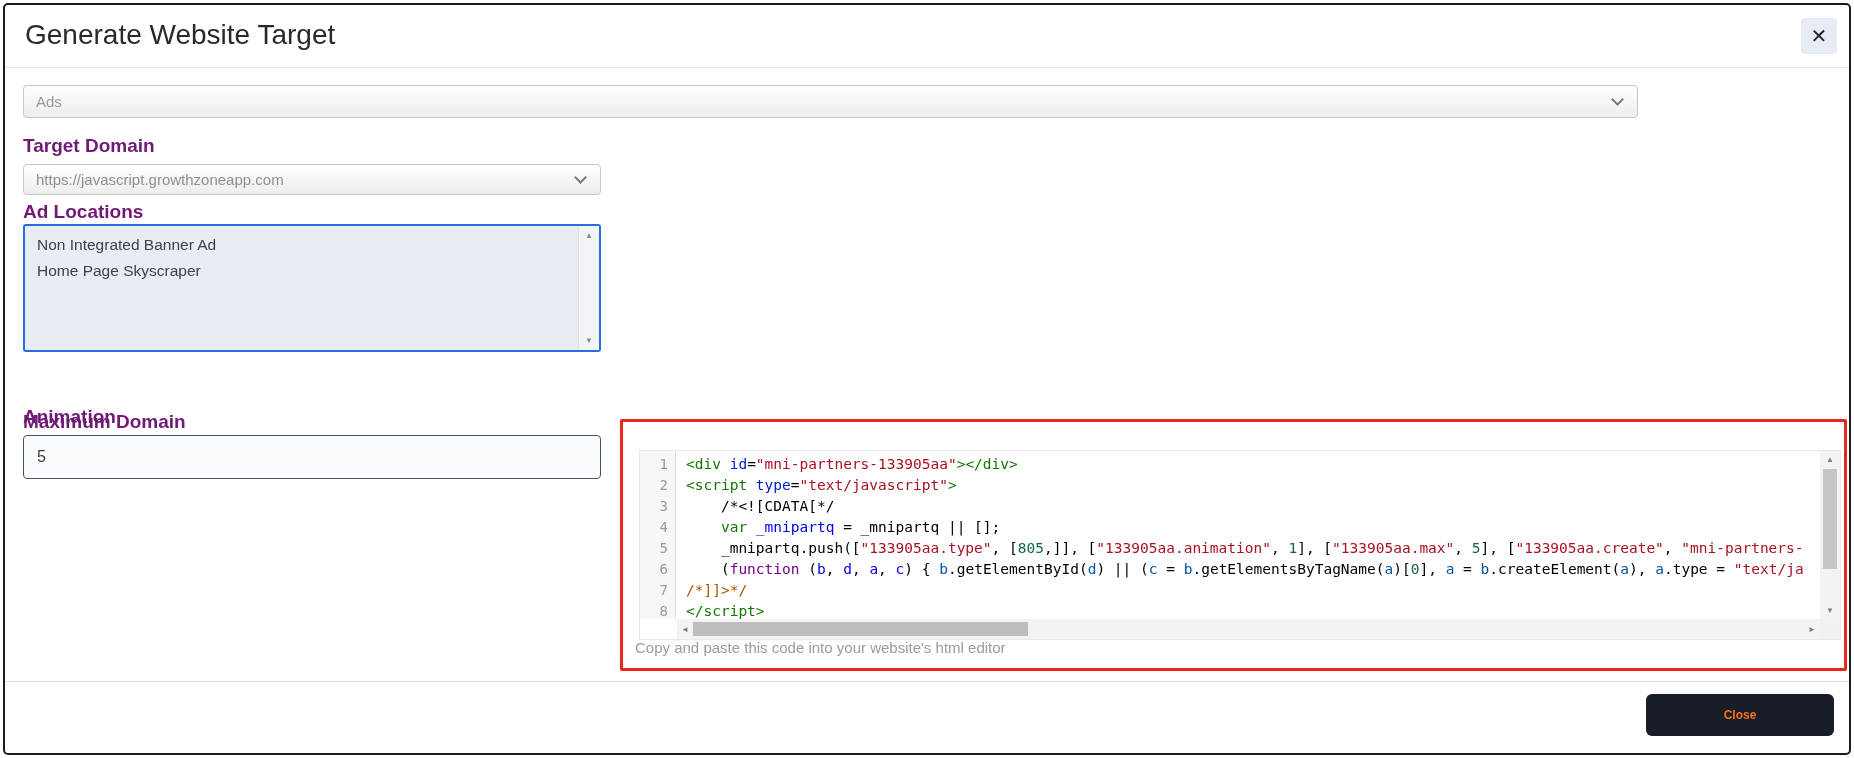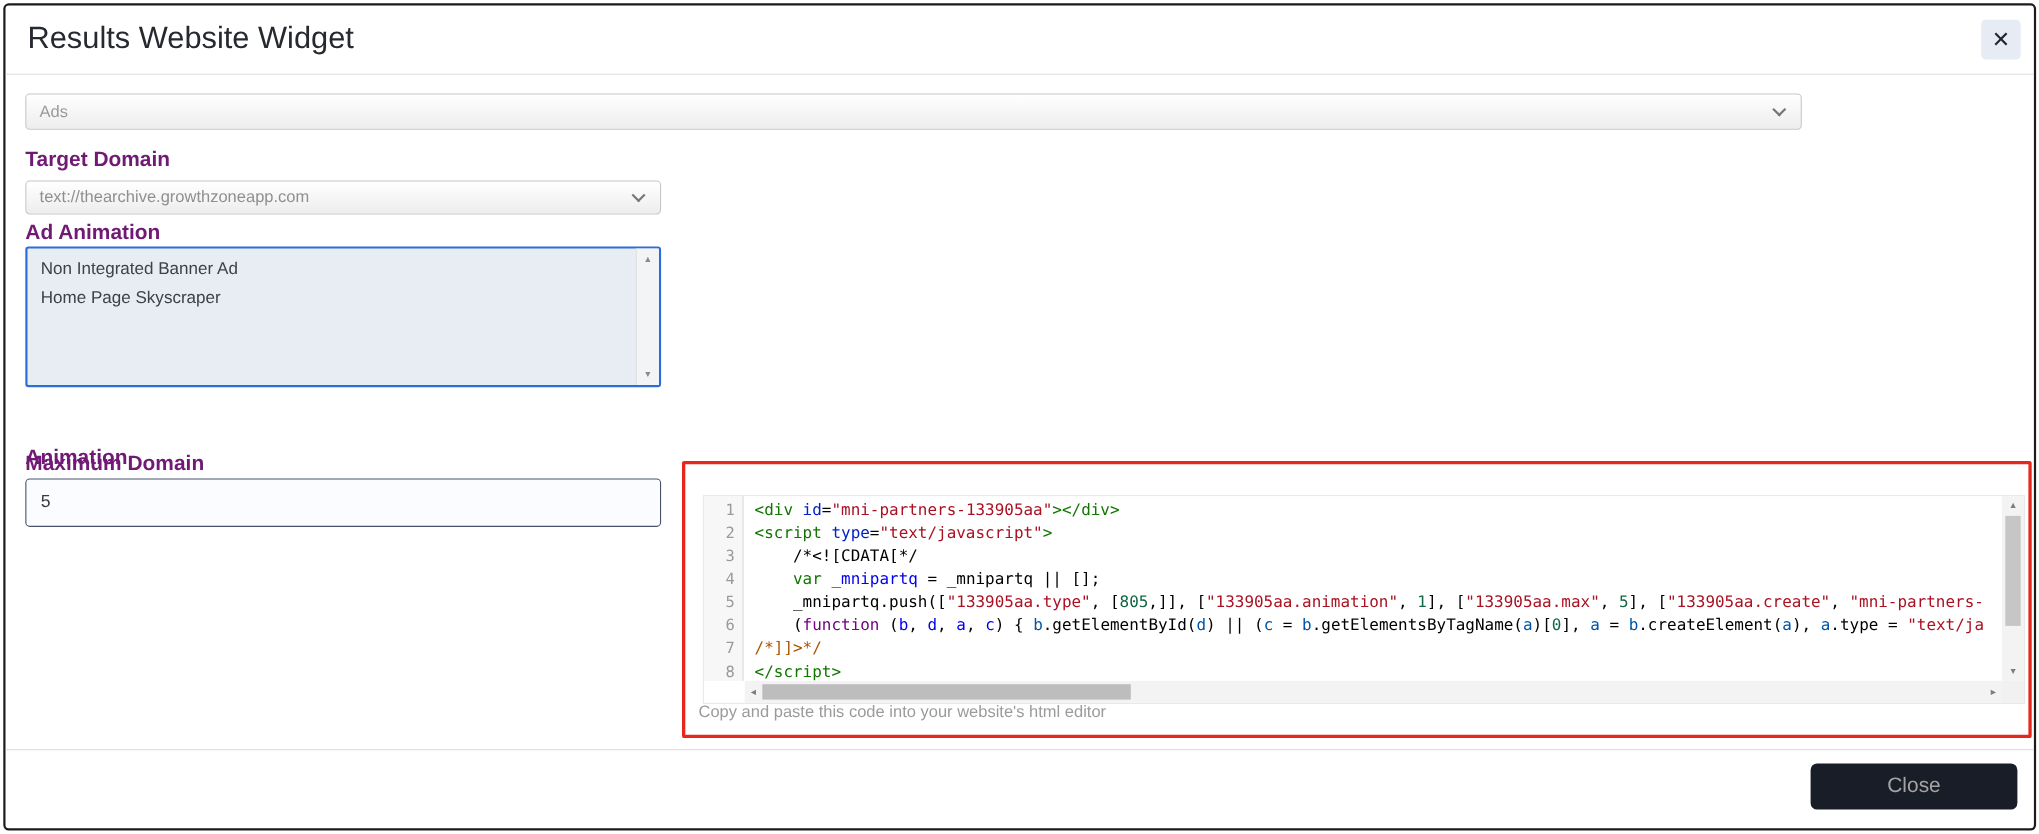--- a/index.html
+++ b/index.html
@@ -72,44 +72,44 @@
                   display:flex; align-items:center; }
   .hscroll .left { left:4px; } .hscroll .right { right:4px; }
   .hthumb { position:absolute; left:16px; width:335px; top:3px; bottom:3px; background:#bdbdbd; cursor:grab; }
   .corner { position:absolute; right:0; bottom:0; width:20px; height:20px; background:#f1f1f1; }
 
   .caption { position:absolute; left:630px; top:634px; font-size:15px; color:#9b9b9b;text-align:right; }
 
   
   .ftr-divider { position:absolute; left:0; right:0; top:676px; border-top:1px solid #dddddd; }
   .close-btn { position:absolute; right:15px; top:689px; width:188px; height:42px;
-               background:var(--close-bg,#191d27); color:#a3a3a3; font-size:19px; font-weight:normal;
+               background:var(--close-bg,#191d27); color:#f97316; font-size:12px; font-weight:bold;
                border-radius:6px; display:flex; align-items:center; justify-content:center; cursor:pointer; }
 </style>
 </head>
 <body>
 
 <div class="modal">
 
-  <div class="title">Results Website Widget</div>
+  <div class="title">Generate Website Target</div>
   <div class="close-x">✕</div>
   <div class="hdr-divider"></div>
 
   <div class="selectbox ads-select">
     <span>Ads</span>
     <span class="chev"></span>
   </div>
 
   <div class="field-label td-label">Target Domain</div>
   <div class="selectbox td-select">
-    <span>text://thearchive.growthzoneapp.com</span>
+    <span>https://javascript.growthzoneapp.com</span>
     <span class="chev"></span>
   </div>
 
-  <div class="field-label al-label">Ad Animation</div>
+  <div class="field-label al-label">Ad Locations</div>
   <div class="listbox">
     <div class="lb-items">
         <div class="lb-item">Non Integrated Banner Ad</div>
         <div class="lb-item">Home Page Skyscraper</div>
       </div>
     <div class="lb-scroll">
       <div class="arr up">▲</div>
       <div class="arr down">▼</div>
     </div>
   </div>

